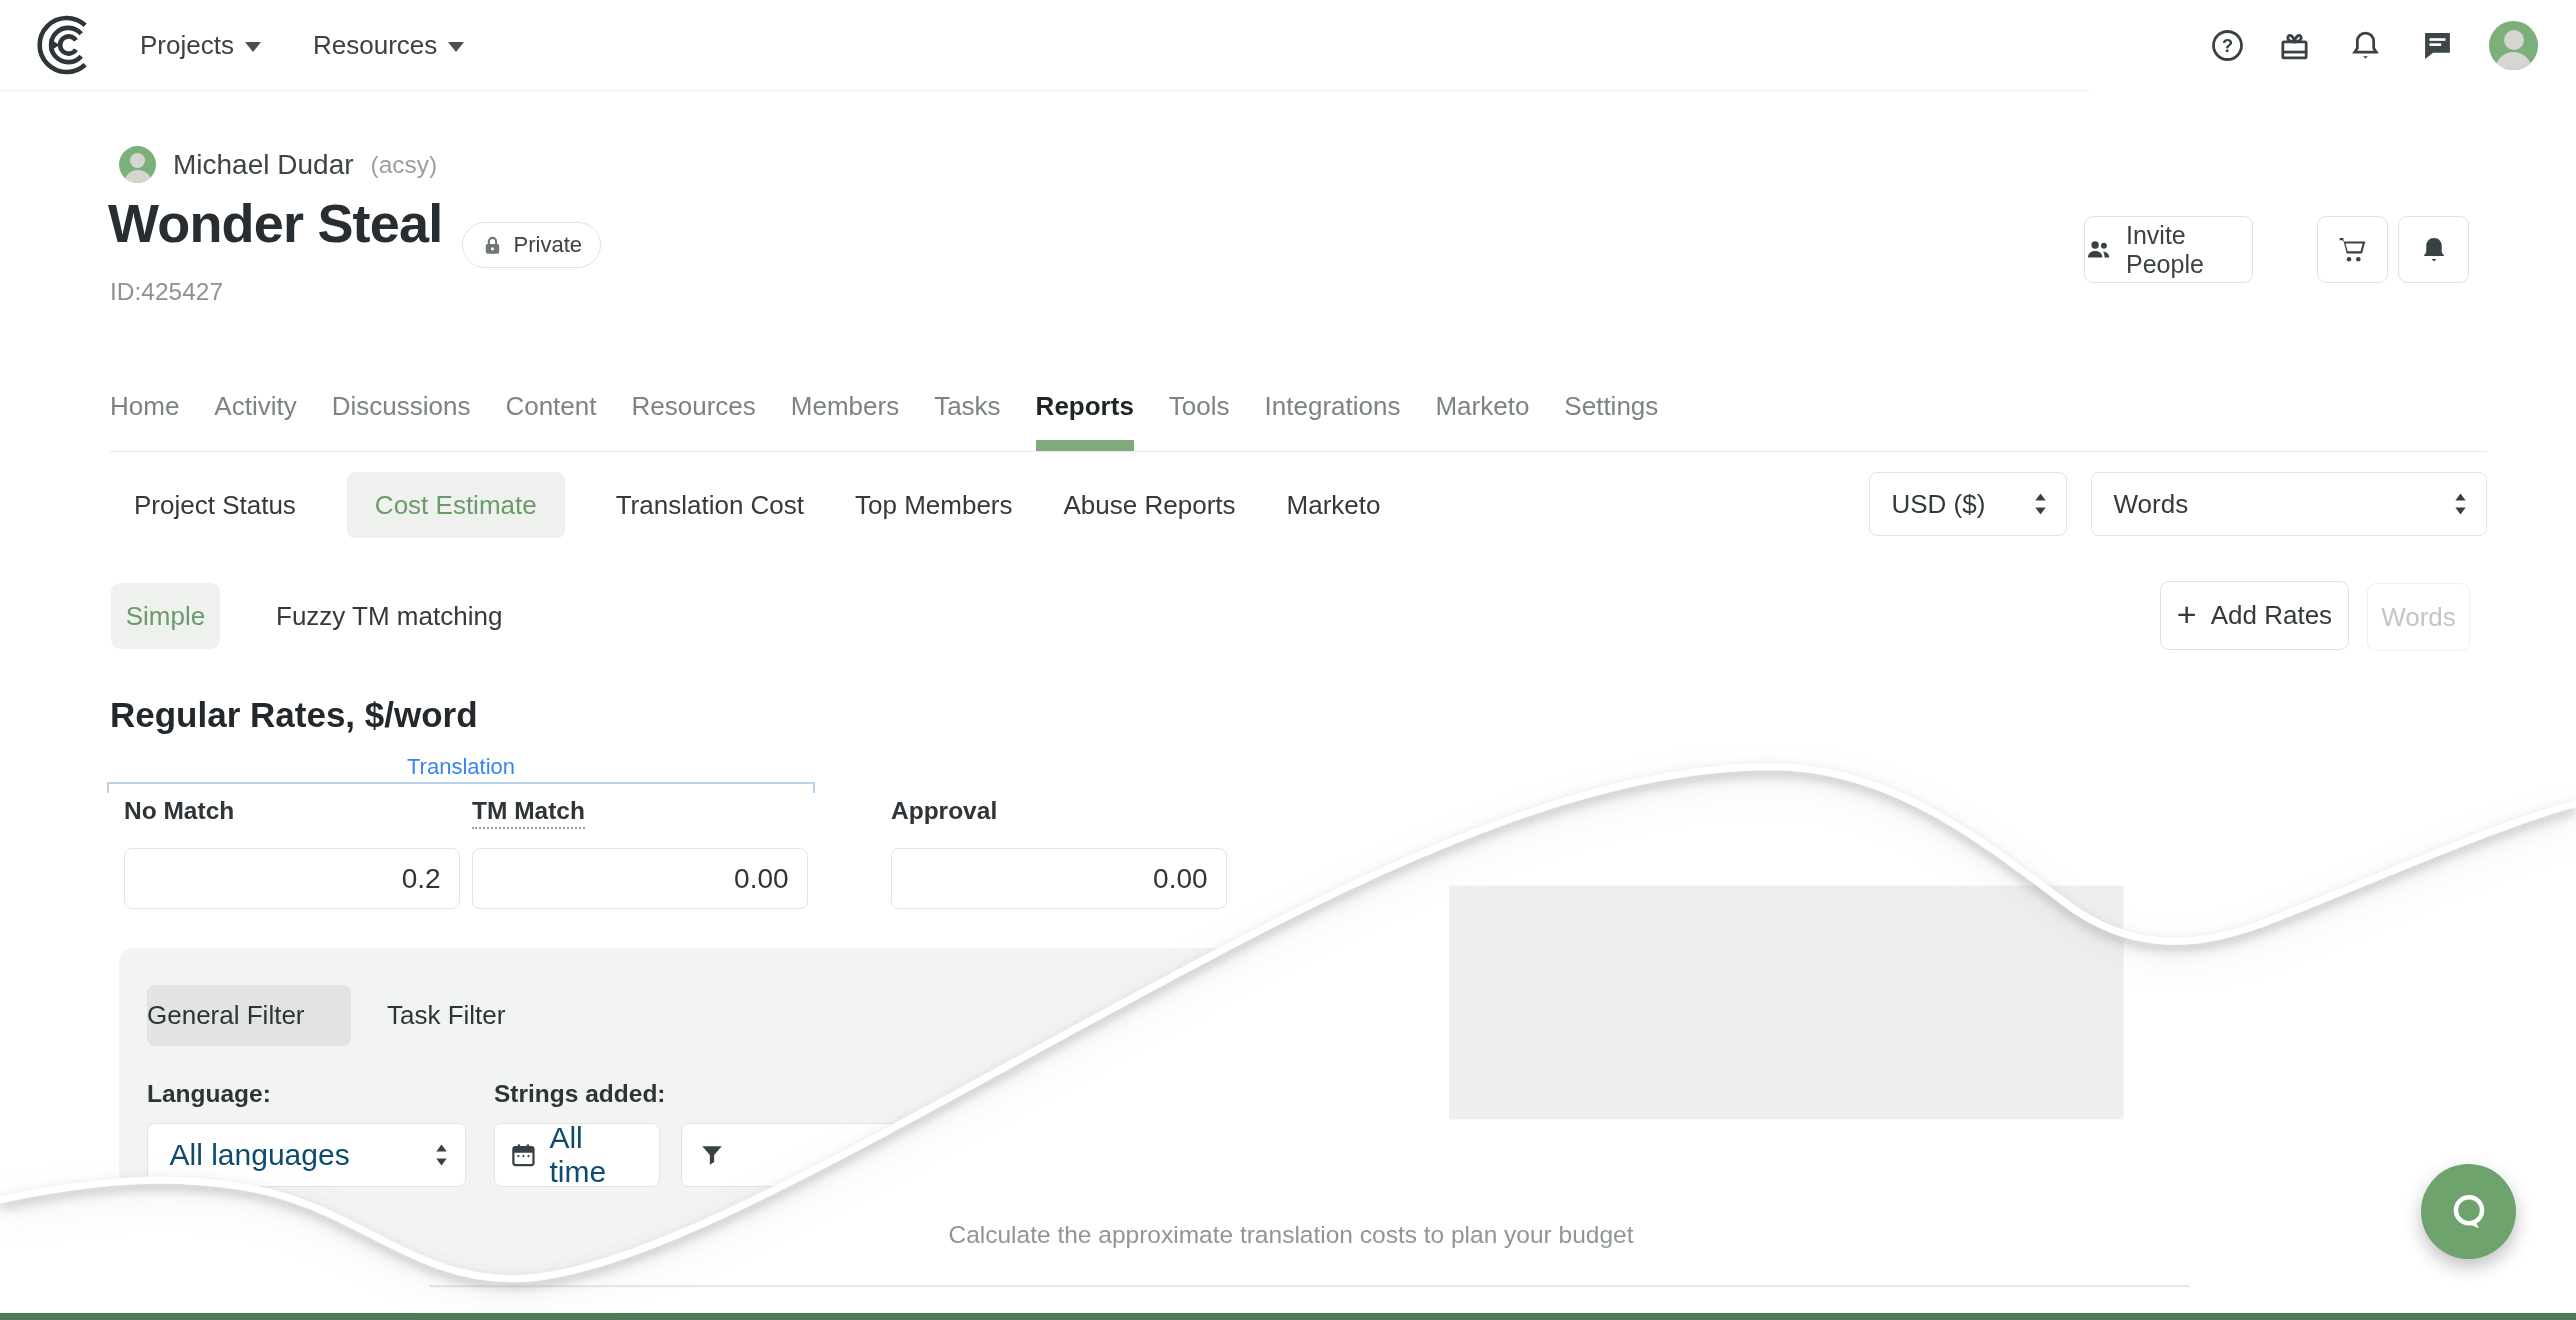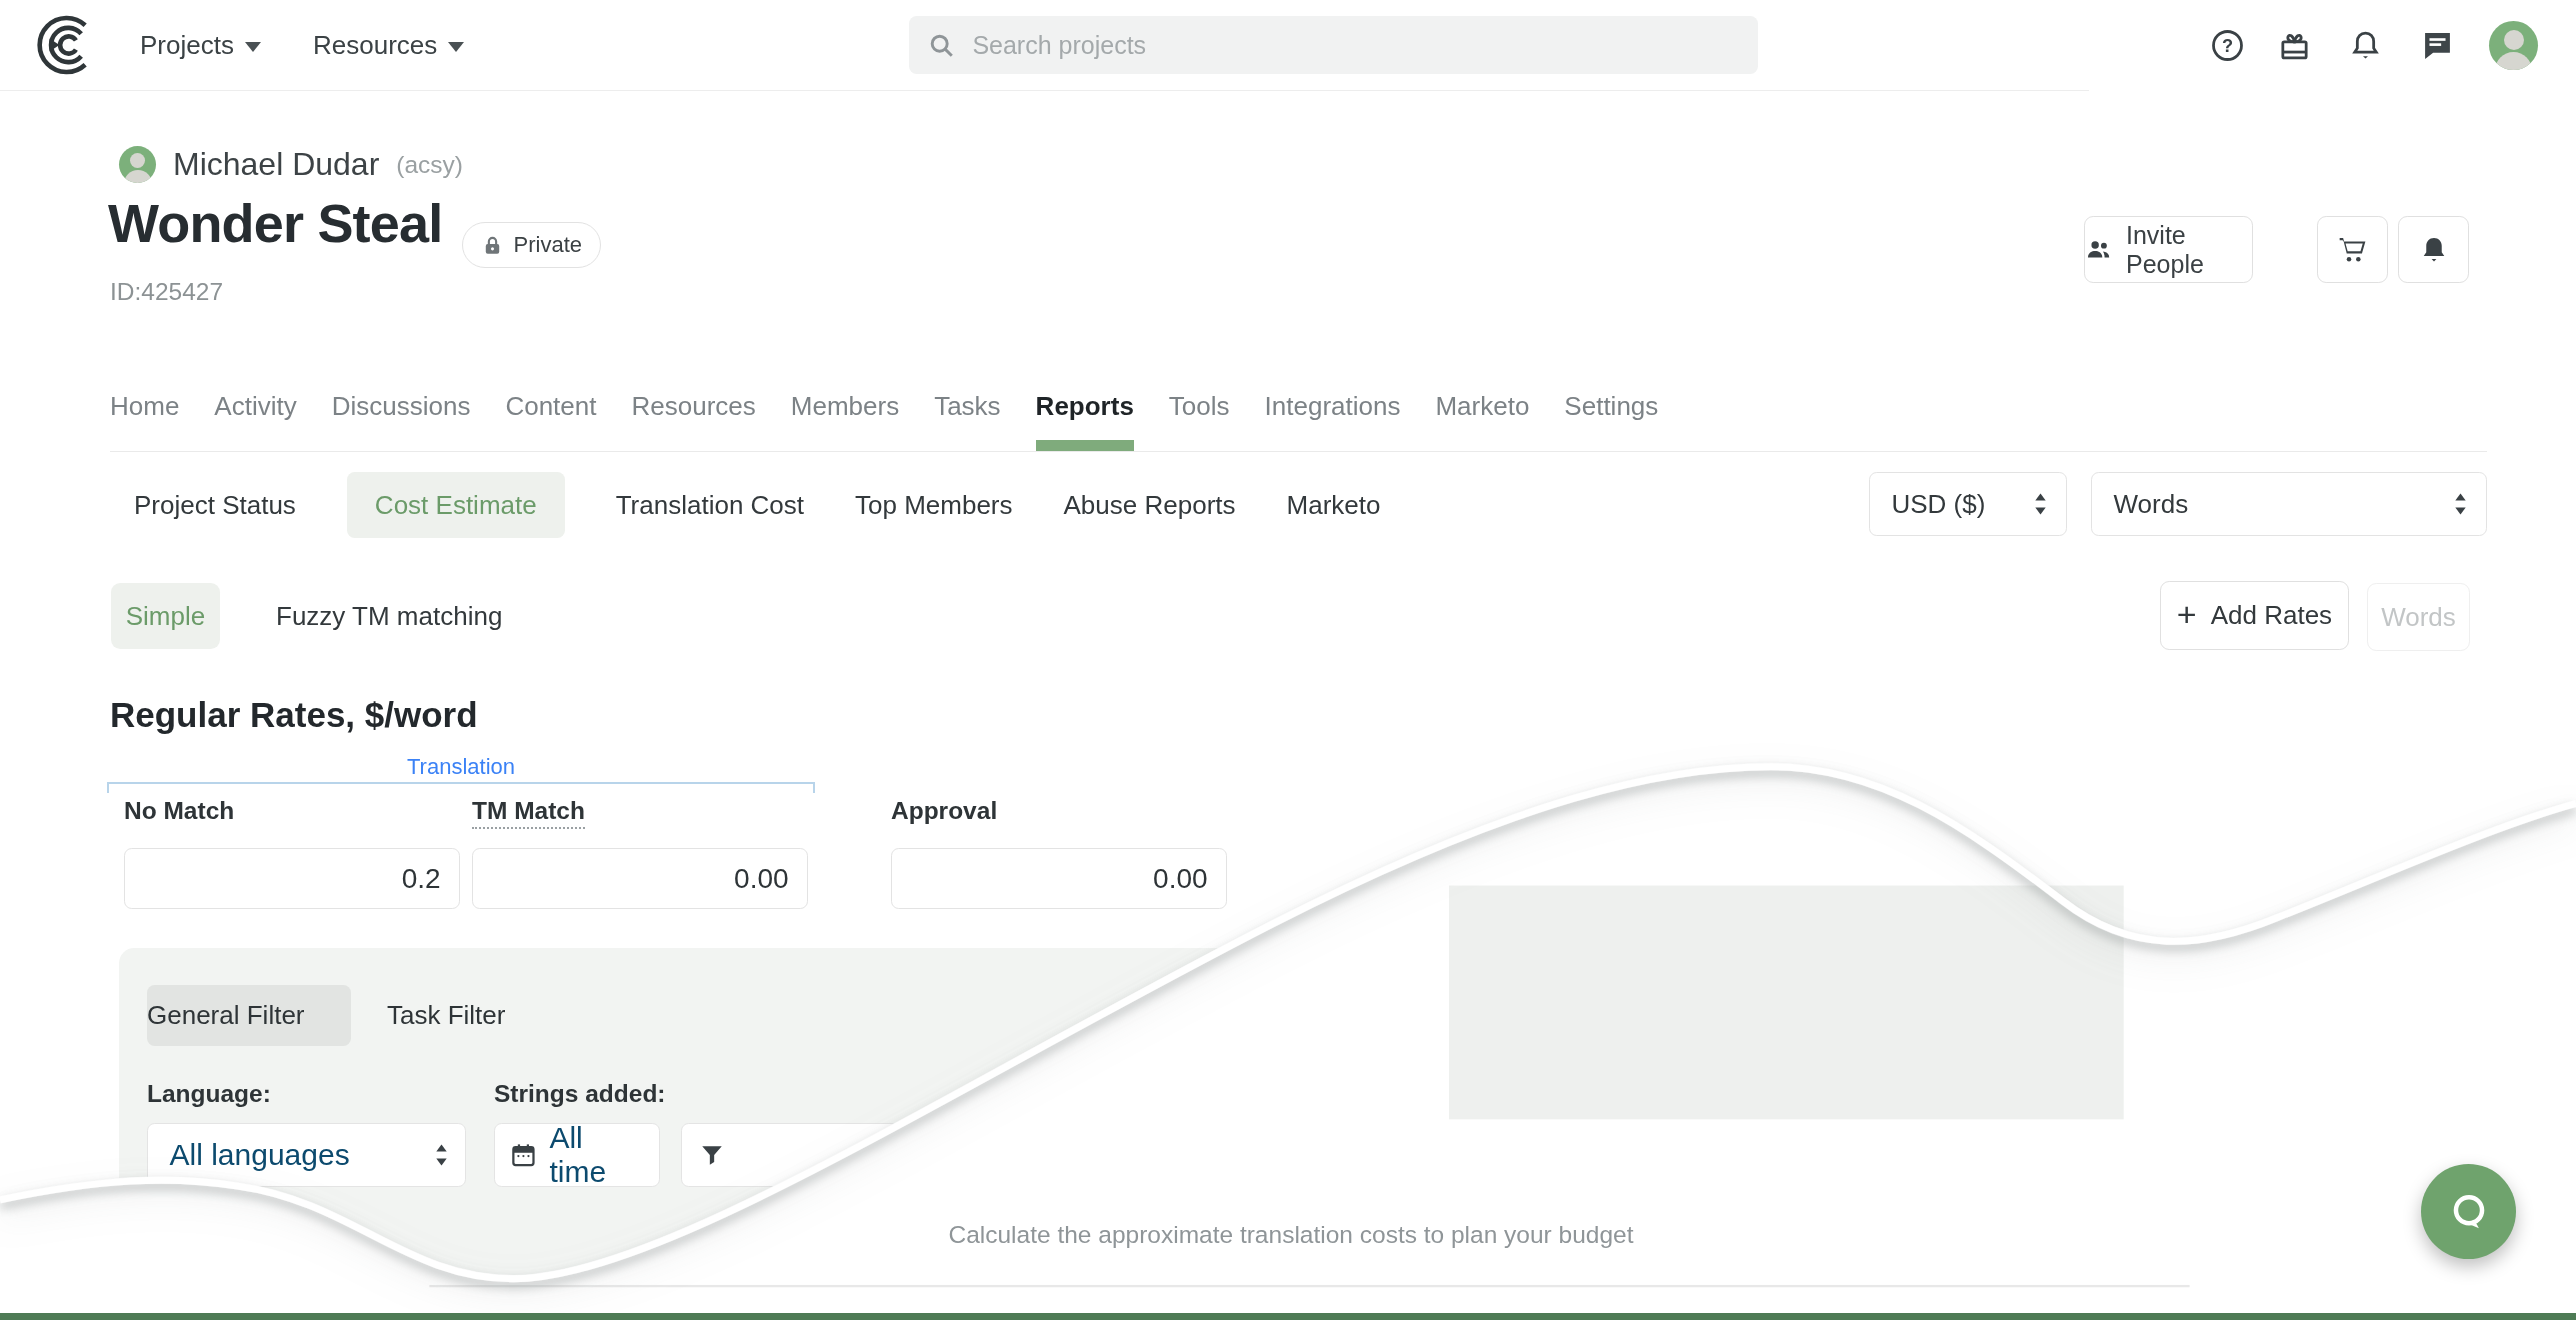--- a/index.html
+++ b/index.html
@@ -21,21 +21,21 @@
   .h-help{left:2210px;} .h-gift{left:2277px;} .h-bell{left:2348px;} .h-chat{left:2420px;} .h-avatar{left:2489px;}
   .avatar-big{width:49px;height:49px;border-radius:50%;background:#7cb07b;overflow:hidden;position:relative;}
   .avatar-big .head{position:absolute;left:14.6px;top:9.2px;width:20px;height:20px;border-radius:50%;background:#d6d6d0;}
   .avatar-big .body{position:absolute;left:6.1px;top:31px;width:37px;height:23px;border-radius:18.4px 18.4px 0 0;background:#d6d6d0;}
 
   
   .owner-row{position:absolute;left:119px;top:146px;display:flex;align-items:center;gap:17px;z-index:2;}
   .avatar-sm{width:37px;height:37px;border-radius:50%;background:#7cb07b;overflow:hidden;position:relative;}
   .avatar-sm .head{position:absolute;left:10.7px;top:7px;width:15.3px;height:15.3px;border-radius:50%;background:#d6d6d0;}
   .avatar-sm .body{position:absolute;left:4.6px;top:24px;width:28px;height:17px;border-radius:14px 14px 0 0;background:#d6d6d0;}
-  .owner-name{font-size:32px;color:#3d4346;cursor:pointer;}
+  .owner-name{font-size:28px;color:#3d4346;cursor:pointer;}
   .owner-handle{font-size:24.5px;color:#9aa0a2;}
   .proj-title{position:absolute;left:108px;top:192px;font-size:54px;font-weight:700;color:#272d31;letter-spacing:-0.8px;z-index:2;}
   .badge-private{position:absolute;left:462px;top:222px;height:44px;border:1.5px solid #e2e2e2;border-radius:23px;display:flex;align-items:center;gap:9.2px;padding:0 18.4px;font-size:22px;color:#3b4144;z-index:2;background:#fff;}
   .proj-id{position:absolute;left:110px;top:278px;font-size:24.5px;color:#8c9294;z-index:2;}
   .btn{box-sizing:border-box;border:1.5px solid #e0e0e0;border-radius:9.2px;background:#fff;display:flex;align-items:center;justify-content:center;cursor:pointer;}
   .btn-invite{position:absolute;left:2084px;top:216px;width:169px;height:67px;gap:14px;font-size:25px;color:#3b4144;z-index:2;}
   .btn-cart{position:absolute;left:2317px;top:216px;width:71px;height:67px;z-index:2;}
   .btn-bellsq{position:absolute;left:2398px;top:216px;width:71px;height:67px;z-index:2;}
 
   
@@ -98,27 +98,20 @@
       </g>
       <path d="M22 40 l15 10 -15 10 z" fill="#2f3639"></path>
     </svg>
     <div class="nav-item nav-projects">
       <span>Projects</span>
       <span class="caret"></span>
     </div>
     <div class="nav-item nav-resources">
       <span>Resources</span>
       <span class="caret"></span>
-    </div>
-    <div class="searchbar">
-      <svg width="29" height="29" viewBox="0 0 24 24">
-        <circle cx="10.5" cy="10.5" r="6.2" fill="none" stroke="#8f9598" stroke-width="2.4"></circle>
-        <line x1="15" y1="15" x2="20.5" y2="20.5" stroke="#8f9598" stroke-width="2.4"></line>
-      </svg>
-      <input type="text" placeholder="Search projects" style="">
     </div>
     <div class="hicon h-help">
       <svg width="35" height="35" viewBox="0 0 24 24">
         <circle cx="12" cy="12" r="9.6" fill="none" stroke="#3a4145" stroke-width="1.9"></circle>
         <text x="12" y="16.5" text-anchor="middle" font-size="12.5" font-weight="bold" fill="#3a4145" font-family="Liberation Sans, sans-serif">?</text>
       </svg>
     </div>
     <div class="hicon h-gift">
       <svg width="35" height="35" viewBox="0 0 24 24" fill="none" stroke="#3a4145" stroke-width="1.9">
         <rect x="4" y="9.5" width="16" height="11" rx="1"></rect>

